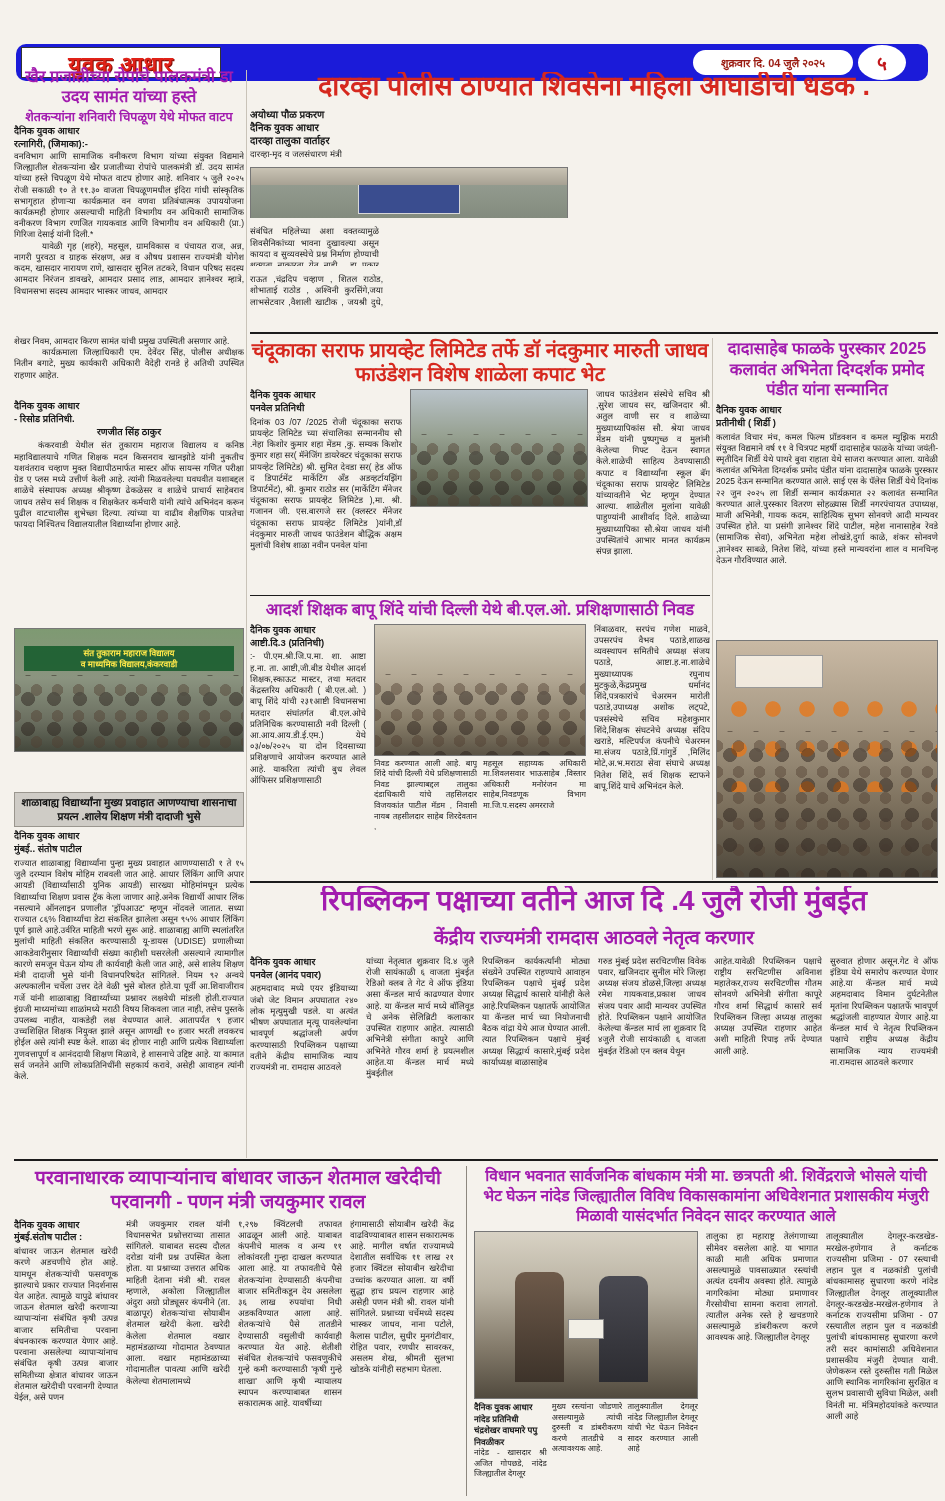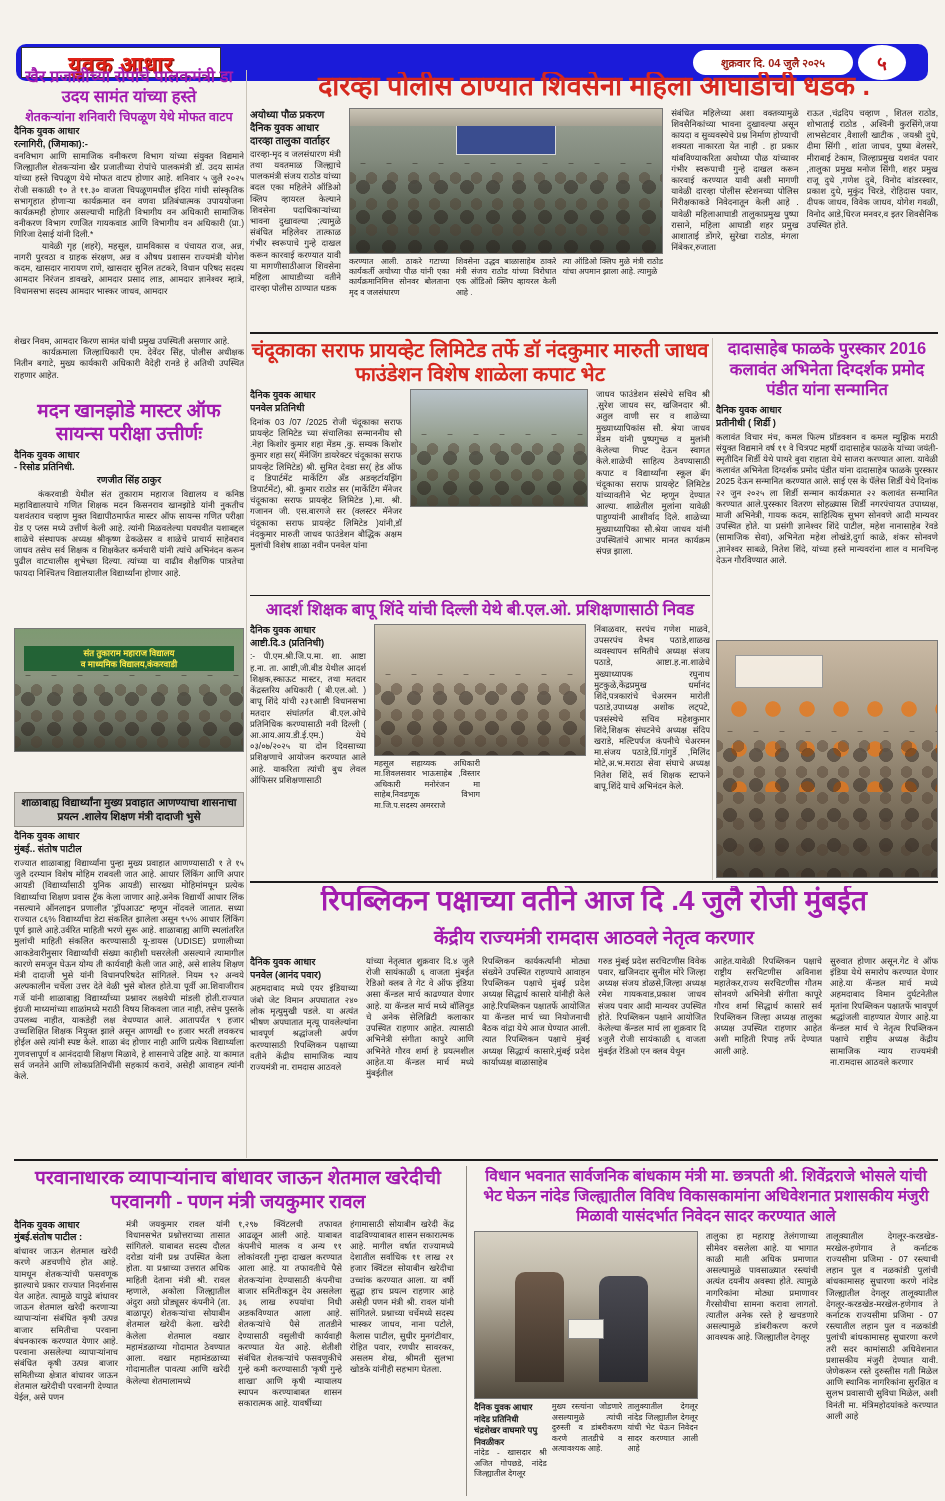--- a/index.html
+++ b/index.html
@@ -83,21 +83,21 @@
     <div class="body">वनविभाग आणि सामाजिक वनीकरण विभाग यांच्या संयुक्त विद्यमाने जिल्ह्यातील शेतकऱ्यांना खैर प्रजातीच्या रोपांचे पालकमंत्री डॉ. उदय सामंत यांच्या हस्ते चिपळूण येथे मोफत वाटप होणार आहे. शनिवार ५ जुलै २०२५ रोजी सकाळी १० ते ११.३० वाजता चिपळूणमधील इंदिरा गांधी सांस्कृतिक सभागृहात होणाऱ्या कार्यक्रमात वन वणवा प्रतिबंधात्मक उपाययोजना कार्यक्रमही होणार असल्याची माहिती विभागीय वन अधिकारी सामाजिक वनीकरण विभाग रणजित गायकवाड आणि विभागीय वन अधिकारी (प्रा.) गिरिजा देसाई यांनी दिली.*</div>
     <div class="body" style="text-indent:28px;">यावेळी गृह (शहरे), महसूल, ग्रामविकास व पंचायत राज, अन्न, नागरी पुरवठा व ग्राहक संरक्षण, अन्न व औषध प्रशासन राज्यमंत्री योगेश कदम, खासदार नारायण राणे, खासदार सुनिल तटकरे, विधान परिषद सदस्य आमदार निरंजन डावखरे, आमदार प्रसाद लाड, आमदार ज्ञानेश्वर म्हात्रे, विधानसभा सदस्य आमदार भास्कर जाधव, आमदार</div>
   </div>
   <div class="art" style="left:14px; top:336px; width:230px; height:62px;">
     <div class="body">शेखर निवम, आमदार किरण सामंत यांची प्रमुख उपस्थिती असणार आहे.</div>
     <div class="body" style="text-indent:28px;">कार्यक्रमाला जिल्हाधिकारी एम. देवेंदर सिंह, पोलीस अधीक्षक नितीन बगाटे, मुख्य कार्यकारी अधिकारी वैदेही रानडे हे अतिथी उपस्थित राहणार आहेत.</div>
   </div>
 
   <div class="art" style="left:250px; top:72px; width:688px; height:258px;">
     <div class="h-red" style="font-size:27px; line-height:1.1; margin-bottom:6px;">दारव्हा पोलीस ठाण्यात शिवसेना महिला आघाडीची धडक .</div>
-    <div class="cols" style="height:200px;">
+    <div class="cols" style="height:200px;flex-direction:column;">
       <div class="col" style="width:92px;">
         <div class="kicker">अयोध्या पौळ प्रकरण</div>
         <div class="kicker">दैनिक युवक आधार</div>
         <div class="kicker" style="margin-bottom:2px;">दारव्हा तालुका वार्ताहर</div>
         <div class="body">दारव्हा-मृद व जलसंधारण मंत्री तथा यवतमाळ जिल्ह्याचे पालकमंत्री संजय राठोड यांच्या बदल एका महिलेने ऑडिओ क्लिप व्हायरल केल्याने शिवसेना पदाधिकाऱ्यांच्या भावना दुखावल्या ;त्यामुळे संबंधित महिलेवर तात्काळ गंभीर स्वरूपाचे गुन्हे दाखल करून कारवाई करण्यात यावी या मागणीसाठीआज शिवसेना महिला आघाडीच्या वतीने दारव्हा पोलीस ठाण्यात धडक</div>
       </div>
       <div class="col" style="width:318px;">
         <div class="photo crowd" style="width:100%; height:146px; background:linear-gradient(180deg,#9aa296 0%,#838b7e 35%,#5f6759 65%,#3a4037 100%);">
           <div style="position:absolute; left:34%; top:10%; width:32%; height:22%; background:#3a4d8f; border:1px solid #d8d8d8;"></div>
           <div style="position:absolute; left:0; top:0; width:100%; height:12%; background:linear-gradient(180deg,#c9c3b4,#a7a193);"></div>
@@ -107,21 +107,20 @@
           <div class="col photo-cap" style="width:33%;">शिवसेना उद्धव बाळासाहेब ठाकरे मंत्री संजय राठोड यांच्या विरोधात एक ऑडिओ क्लिप व्हायरल केली आहे .</div>
           <div class="col photo-cap" style="width:33%;">त्या ऑडिओ क्लिप मुळे मंत्री राठोड यांचा अपमान झाला आहे. त्यामुळे</div>
         </div>
       </div>
       <div class="col body" style="width:129px;">संबंधित महिलेच्या अशा वक्तव्यामुळे शिवसैनिकांच्या भावना दुखावल्या असून कायदा व सुव्यवस्थेचे प्रश्न निर्माण होण्याची शक्यता नाकारता येत नाही . हा प्रकार थांबविण्याकरिता अयोध्या पौळ यांच्यावर गंभीर स्वरूपाची गुन्हे दाखल करून कारवाई करण्यात यावी अशी मागणी यावेळी दारव्हा पोलीस स्टेशनच्या पोलिस निरीक्षकाकडे निवेदनातून केली आहे . यावेळी महिलाआघाडी तालुकाप्रमुख पुष्पा रासाने, महिला आघाडी शहर प्रमुख आशाताई डोंगरे, सुरेखा राठोड, मंगला निंबेकर,रुजाता</div>
       <div class="col body" style="width:133px;">राऊत ,चंद्रदिप चव्हाण , शितल राठोड, शोभाताई राठोड , अश्विनी कुरसिंगे,जया लाभसेटवार ,वैशाली खाटीक , जयश्री दुधे, दीमा सिंगी , शांता जाधव, पुष्पा बेलसरे, मीराबाई टेकाम, जिल्हाप्रमुख यशवंत पवार ,तालुका प्रमुख मनोज सिंगी, शहर प्रमुख राजू दुधे ,गणेश दुबे, विनोद बांडरस्वार, प्रकाश दुधे, मुकुंद चिरडे, रोहिदास पवार, दीपक जाधव, विवेक जाधव, योगेश गवळी, विनोद आडे,धिरज मनवर,व इतर शिवसैनिक उपस्थित होते.</div>
     </div>
   </div>
 
   <div class="art" style="left:14px; top:400px; width:230px; height:226px;">
-    <div class="h-blk" style="font-size:19px; line-height:1.2; margin-bottom:3px;">मदन खानझोडे मास्टर ऑफ सायन्स परीक्षा उत्तीर्णः</div>
     <div class="byline">दैनिक युवक आधार</div>
     <div class="byline">- रिसोड प्रतिनिधी.</div>
     <div class="byline" style="margin-bottom:2px;text-align:center;">रणजीत सिंह ठाकुर</div>
     <div class="body" style="text-indent:24px;">कंकरवाडी येथील संत तुकाराम महाराज विद्यालय व कनिष्ठ महाविद्यालयाचे गणित शिक्षक मदन किसनराव खानझोडे यांनी नुकतीच यशवंतराव चव्हाण मुक्त विद्यापीठमार्फत मास्टर ऑफ सायन्स गणित परीक्षा ग्रेड ए प्लस मध्ये उत्तीर्ण केली आहे. त्यांनी मिळवलेल्या घवघवीत यशाबद्दल शाळेचे संस्थापक अध्यक्ष श्रीकृष्ण ढेकळेसर व शाळेचे प्राचार्य साहेबराव जाधव तसेच सर्व शिक्षक व शिक्षकेतर कर्मचारी यांनी त्यांचे अभिनंदन करून पुढील वाटचालीस शुभेच्छा दिल्या. त्यांच्या या वाढीव शैक्षणिक पात्रतेचा फायदा निश्चितच विद्यालयातील विद्यार्थ्यांना होणार आहे.</div>
   </div>
   <div class="photo crowd" style="position:absolute; left:14px; top:628px; width:230px; height:124px; background:linear-gradient(180deg,#7e9a72 0%,#8b9480 40%,#6b6f60 75%,#44483c 100%);">
     <div class="overlay-band">
       <div>संत तुकाराम महाराज विद्यालय</div>
       <div>व माध्यमिक विद्यालय,कंकरवाडी</div>
     </div>
@@ -143,40 +142,41 @@
         <div class="body">दिनांक 03 /07 /2025 रोजी चंदूकाका सराफ प्रायव्हेट लिमिटेड च्या संचालिका सन्माननीय सौ .नेहा किशोर कुमार शहा मेंडम ,कु. सम्यक किशोर कुमार शहा सर( मॅनेजिंग डायरेक्टर चंदूकाका सराफ प्रायव्हेट लिमिटेड) श्री. सुमित देवडा सर( हेड ऑफ द डिपार्टमेंट मार्केटिंग अँड अडव्हर्टायझिंग डिपार्टमेंट), श्री. कुमार राठोड सर (मार्केटिंग मॅनेजर चंदूकाका सराफ प्रायव्हेट लिमिटेड ),मा. श्री. गजानन जी. एस.बारगजे सर (क्लस्टर मॅनेजर चंदूकाका सराफ प्रायव्हेट लिमिटेड )यांनी,डॉ नंदकुमार मारुती जाधव फाउंडेशन बौद्धिक अक्षम मुलांची विशेष शाळा नवीन पनवेल यांना</div>
       </div>
       <div class="col" style="width:178px;">
         <div class="photo crowd" style="width:100%; height:118px; background:linear-gradient(180deg,#b9c3c9 0%,#96a090 40%,#6e7663 72%,#474d40 100%);"></div>
       </div>
       <div class="col body" style="width:114px;">जाधव फाउंडेशन संस्थेचे सचिव श्री ,सुरेश जाधव सर, खजिनदार श्री. अतुल वाणी सर व शाळेच्या मुख्याध्यापिकांस सौ. श्रेया जाधव मेंडम यांनी पुष्पगुच्छ व मुलांनी केलेल्या गिफ्ट देऊन स्वागत केले.शाळेची साहित्य ठेवण्यासाठी कपाट व विद्यार्थ्यांना स्कूल बॅग चंदूकाका सराफ प्रायव्हेट लिमिटेड यांच्यावतीने भेट म्हणून देण्यात आल्या. शाळेतील मुलांना यावेळी पाहुण्यांनी आशीर्वाद दिले. शाळेच्या मुख्याध्यापिका सौ.श्रेया जाधव यांनी उपस्थितांचे आभार मानत कार्यक्रम संपन्न झाला.</div>
     </div>
   </div>
 
   <div class="art" style="left:716px; top:338px; width:222px; height:298px;">
-    <div class="h-blk" style="font-size:16.5px; line-height:1.25; margin-bottom:4px;">दादासाहेब फाळके पुरस्कार 2016 कलावंत अभिनेता दिग्दर्शक प्रमोद पंडीत यांना सन्मानित</div>
+    <div class="h-blk" style="font-size:16.5px; line-height:1.25; margin-bottom:4px;">दादासाहेब फाळके पुरस्कार 2025 कलावंत अभिनेता दिग्दर्शक प्रमोद पंडीत यांना सन्मानित</div>
     <div class="byline">दैनिक युवक आधार</div>
     <div class="byline" style="margin-bottom:2px;">प्रतीनीधी ( शिर्डी )</div>
     <div class="body">कलावंत विचार मंच, कमल फिल्म प्रॉडक्शन व कमल म्युझिक मराठी संयुक्त विद्यमाने वर्ष ११ वे चित्रपट महर्षी दादासाहेब फाळके यांच्या जयंती- स्मृतीदिन शिर्डी येथे पाथरे बुवा राहाता येथे साजरा करण्यात आला. यावेळी कलावंत अभिनेता दिग्दर्शक प्रमोद पंडीत यांना दादासाहेब फाळके पुरस्कार 2025 देऊन सन्मानित करण्यात आले. साई एस के पॅलेस शिर्डी येथे दिनांक २२ जुन २०२५ ला शिर्डी सन्मान कार्यक्रमात २२ कलावंत सन्मानित करण्यात आले.पुरस्कार वितरण सोहळ्यास शिर्डी नगरपंचायत उपाध्यक्ष, माजी अभिनेत्री, गायक कदम, साहित्यिक सुभग सोनवणे आदी मान्यवर उपस्थित होते. या प्रसंगी ज्ञानेश्वर शिंदे पाटील, महेश नानासाहेब रेवडे (सामाजिक सेवा), अभिनेता महेश लोखंडे,दुर्गा काळे, शंकर सोनवणे ,ज्ञानेश्वर साबळे, नितेश शिंदे, यांच्या हस्ते मान्यवरांना शाल व मानचिन्ह देऊन गौरविण्यात आले.</div>
   </div>
   <div class="photo turbans crowd" style="position:absolute; left:716px; top:640px; width:222px; height:238px; background:linear-gradient(180deg,#c9b9a4 0%,#a89a85 35%,#7c705d 70%,#4d473b 100%);">
     <div style="position:absolute; left:8%; top:6%; width:40%; height:14%; background:rgba(250,245,235,.85); border:1px solid #999;"></div>
   </div>
 
   <div class="art" style="left:250px; top:600px; width:460px; height:278px;">
     <div class="h-blk" style="font-size:16.5px; line-height:1.2; margin-bottom:4px;">आदर्श शिक्षक बापू शिंदे  यांची दिल्ली येथे बी.एल.ओ. प्रशिक्षणासाठी निवड</div>
     <div class="cols" style="height:248px;">
       <div class="col" style="width:116px;">
         <div class="byline">दैनिक युवक आधार</div>
         <div class="byline" style="margin-bottom:2px;">आष्टी.दि.3      (प्रतिनिधी)</div>
         <div class="body">:- पी.एम.श्री.जि.प.मा. शा. आष्टा ह.ना. ता. आष्टी,जी.बीड येथील आदर्श शिक्षक,स्काऊट मास्टर, तथा मतदार केंद्रस्तरिय अधिकारी ( बी.एल.ओ. ) बापू शिंदे यांची २३१आष्टी विधानसभा मतदार संघांतर्गत बी.एल.ओचे प्रतिनिधिक करण्यासाठी नवी दिल्ली ( आ.आय.आय.डी.ई.एम.) येथे ०३/०७/२०२५ या दोन दिवसाच्या प्रशिक्षणाचे आयोजन करण्यात आले आहे. याकरिता त्यांची बुध लेवल ऑफिसर प्रशिक्षणासाठी</div>
       </div>
       <div class="col" style="width:212px;">
         <div class="photo crowd" style="width:100%; height:132px; background:linear-gradient(180deg,#d3cbba 0%,#b3a894 40%,#877d69 75%,#5a5244 100%);"></div>
         <div class="cols" style="gap:6px; margin-top:3px;">
+          <div class="col body" style="width:50%; font-size:8px;">निवड करण्यात आली आहे. बापू शिंदे यांची दिल्ली येथे प्रशिक्षणासाठी निवड झाल्याबद्दल तालुका दंडाधिकारी यांचे तहसिलदार विजयकांत पाटील मॅडम , निवासी नायब तहसीलदार साहेब शिरदेवतान ,</div>
           <div class="col body" style="width:50%; font-size:8px;">महसूल सहाय्यक अधिकारी मा.शिवलसवार भाऊसाहेब ,विस्तार अधिकारी मनोरंजन मा साहेब,निवडणूक विभाग मा.जि.प.सदस्य अमरराजे</div>
         </div>
       </div>
       <div class="col body" style="width:116px;">निंबाळवार, सरपंच गणेश माळवे, उपसरपंच वैभव पठाडे,शाळख व्यवस्थापन समितीचे अध्यक्ष संजय पठाडे, आष्टा.ह.ना.शाळेचे मुख्याध्यापक रघुनाथ मुटकुळे,केंद्रप्रमुख धर्मानंद शिंदे,पत्रकारांचे चेअरमन मारोती पठाडे,उपाध्यक्ष अशोक लट्पटे, पत्रसंस्थेचे सचिव महेशकुमार शिंदे,शिक्षक संघटनेचे अध्यक्ष संदिप खराडे, मल्टिपर्पज कंपनीचे चेअरमन मा.संजय पठाडे,प्रिं.गांगुर्डे ,मिलिंद मोटे,अ.भ.मराठा सेवा संघाचे अध्यक्ष नितेश शिंदे, सर्व शिक्षक स्टाफने बापू.शिंदे याचे अभिनंदन केले.</div>
     </div>
   </div>
 
   <div class="art" style="left:250px; top:886px; width:688px; height:272px;">
     <div class="h-blk" style="font-size:28px; line-height:1.1;">रिपब्लिकन पक्षाच्या वतीने आज दि .4 जुलै रोजी मुंबईत</div>
     <div class="h-blk" style="font-size:19px; margin-top:7px; margin-bottom:6px;">केंद्रीय राज्यमंत्री रामदास आठवले नेतृत्व करणार</div>

